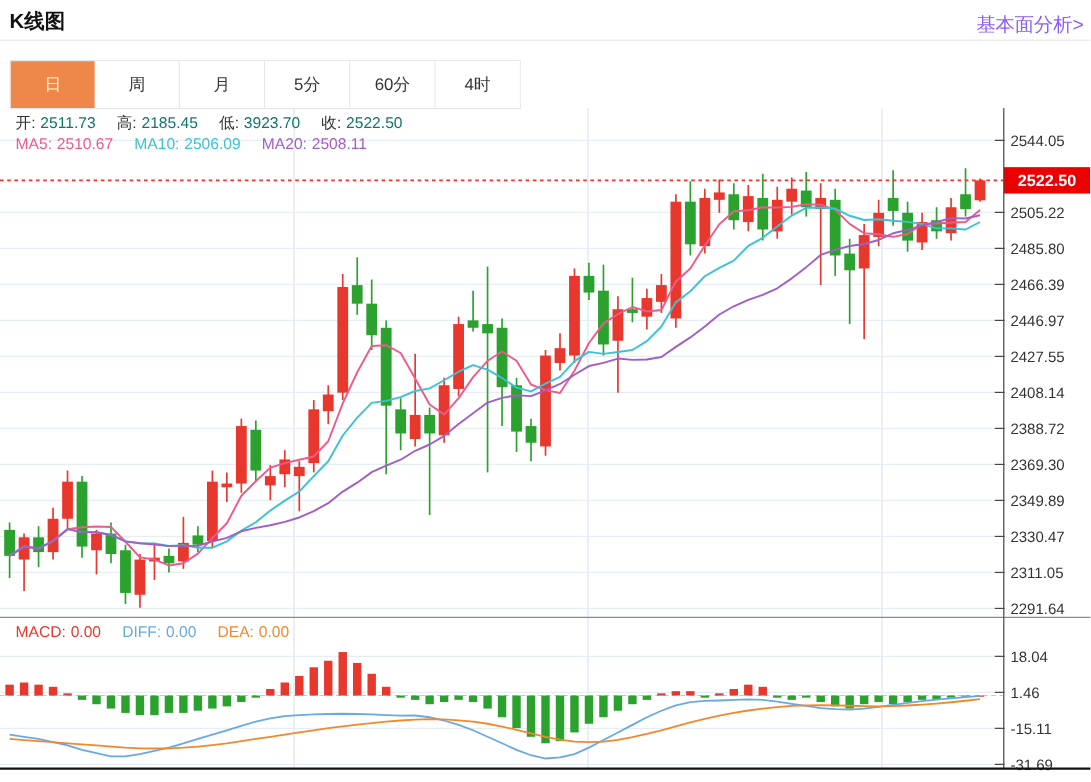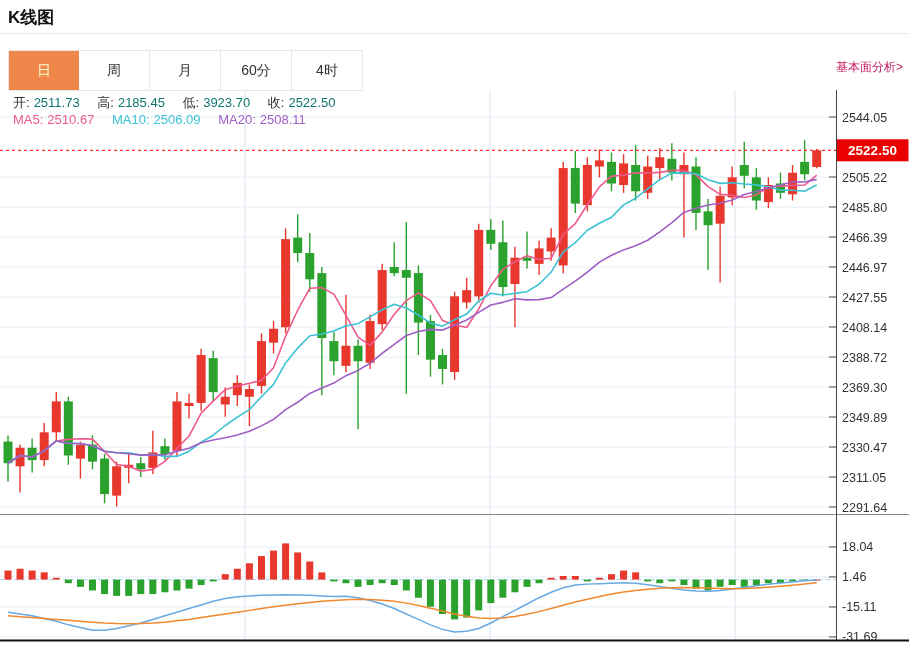--- a/index.html
+++ b/index.html
@@ -1,20 +1,20 @@
 <!DOCTYPE html>
 <html><head>
 <meta charset="utf-8">
 <style>
   html,body{margin:0;padding:0;background:#fff;}
   .page{position:relative;width:909px;height:652px;background:#fff;overflow:hidden;
         font-family:"Liberation Sans",sans-serif;color:#333;}
   .header{position:absolute;top:0;left:0;width:909px;height:33px;border-bottom:1px solid #e8e8e8;}
   .page-title{position:absolute;left:8px;top:6px;font-size:17px;font-weight:bold;color:#111;margin:0;}
-  .header-link{position:absolute;right:6px;top:11px;font-size:12px;color:#be185d;text-decoration:none;cursor:pointer;margin-top:48px;}
+  .header-link{position:absolute;right:6px;top:11px;font-size:16px;color:#8b5cf6;text-decoration:none;cursor:pointer;}
   .tabs{position:absolute;top:50px;left:8px;display:flex;border:1px solid #e7e7e7;background:#fff;}
   .tab{width:70px;height:39px;line-height:39px;text-align:center;font-size:14px;color:#333;
        border-right:1px solid #e7e7e7;cursor:pointer;background:#fff;}
   .tab:last-child{border-right:none;}
   .tab.selected{background:#f0874a;color:#fbf7c8;border-right:none;}
   .legend{position:absolute;left:13px;font-size:13px;z-index:3;white-space:nowrap;}
   .legend span{margin-right:4px;}
   .legend .gap{margin-right:14px;}
   #ohlc-legend{top:94px;}
   #ma-legend{top:112px;}
@@ -32,20 +32,21 @@
 
   <div class="header">
     <h1 class="page-title">K线图</h1>
     <a class="header-link">基本面分析&gt;</a>
   </div>
 
   <div class="tabs">
     <div class="tab selected">日</div>
     <div class="tab">周</div>
     <div class="tab">月</div>
+    <div class="tab">5分</div>
     <div class="tab">60分</div>
     <div class="tab">4时</div>
   </div>
 
   <svg id="chart" viewBox="0 0 909 562">
       <line x1="245" y1="0" x2="245" y2="550" stroke="#dbe5f0" stroke-width="1"></line>
       <line x1="490" y1="0" x2="490" y2="550" stroke="#dbe5f0" stroke-width="1"></line>
       <line x1="735" y1="0" x2="735" y2="550" stroke="#dbe5f0" stroke-width="1"></line>
       <line x1="0" y1="27" x2="836" y2="27" stroke="#e6edf5" stroke-width="1"></line>
       <line x1="829" y1="27" x2="837" y2="27" stroke="#444" stroke-width="1"></line>
@@ -322,14 +323,19 @@
     <span class="lbl">低:</span><span class="val-red gap">3923.70</span>
     <span class="lbl">收:</span><span class="val-red">2522.50</span>
   </div>
 
   <div class="legend" id="ma-legend">
     <span class="ma5">MA5:</span><span class="ma5 gap">2510.67</span>
     <span class="ma10">MA10:</span><span class="ma10 gap">2506.09</span>
     <span class="ma20">MA20:</span><span class="ma20">2508.11</span>
   </div>
 
+  <div class="legend" id="macd-legend">
+    <span class="macd-red">MACD:</span><span class="macd-red gap">0.00</span>
+    <span class="diff-blue">DIFF:</span><span class="diff-blue gap">0.00</span>
+    <span class="dea-orange">DEA:</span><span class="dea-orange">0.00</span>
+  </div>
 
 </div>
 
 </body></html>

